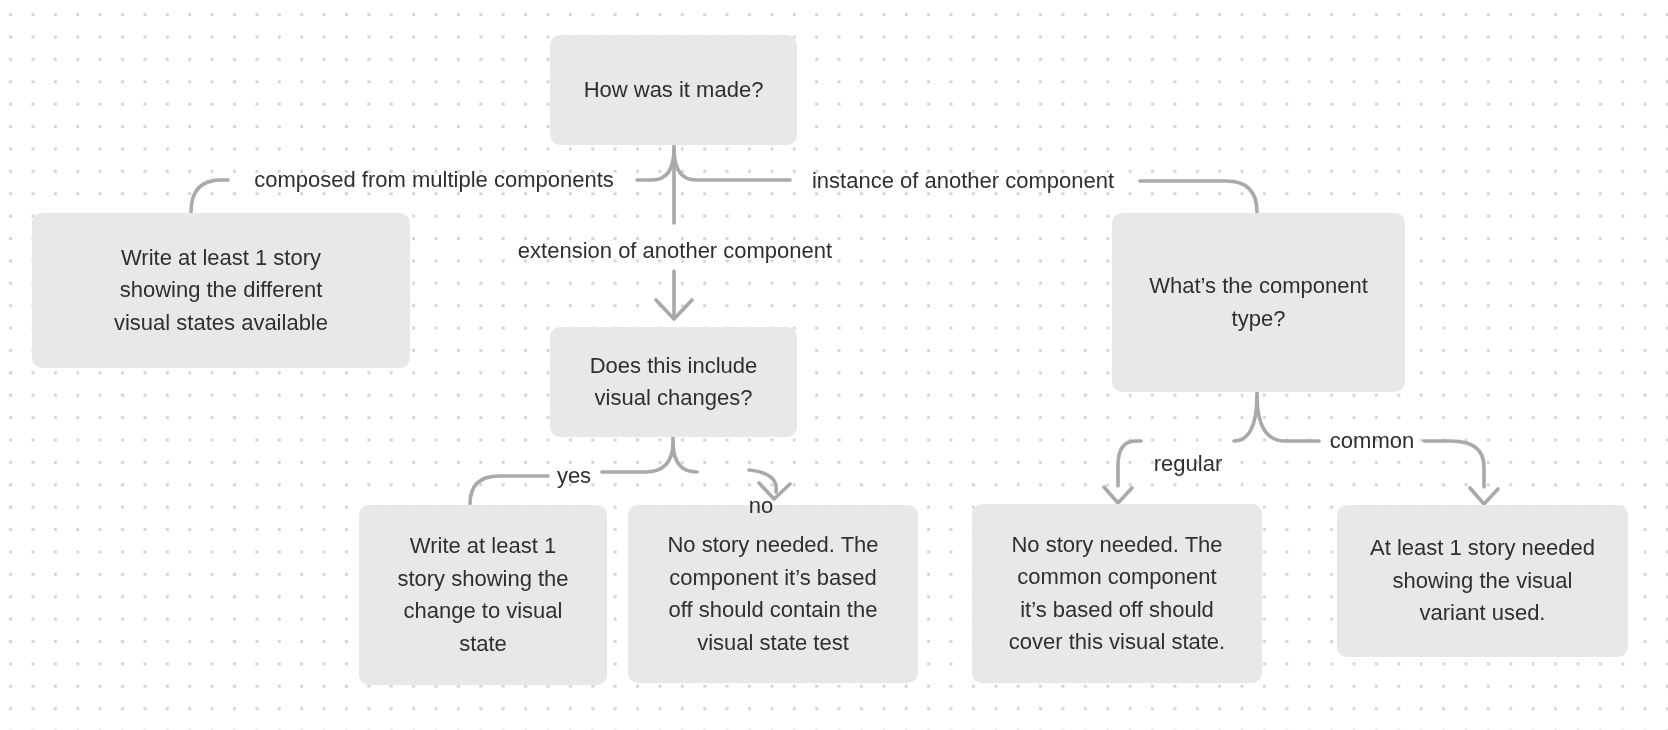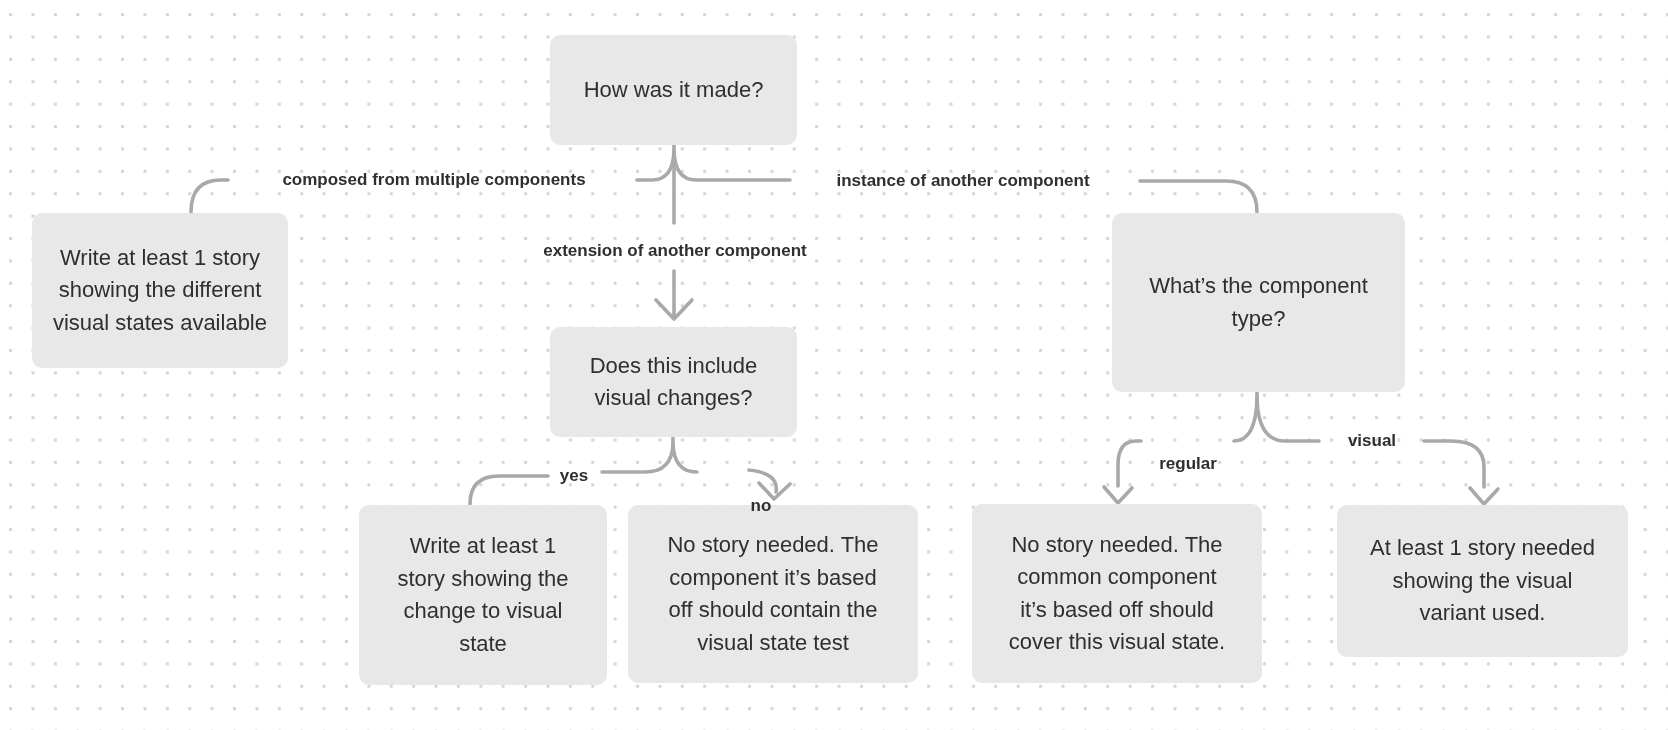--- a/index.html
+++ b/index.html
@@ -48,23 +48,22 @@
     line-height: 32.5px;
     white-space: pre-line;
     box-sizing: border-box;
     padding: 16px 14px;
   }
   .edge-label {
     position: absolute;
     transform: translate(-50%, -50%);
     white-space: nowrap;
     color: var(--label-text, #2f2f2f);
-    font-size: 17px;
+    font-size: 22px;
     line-height: 24px;
-    font-weight: bold;
   }
 </style>
 </head>
 <body>
 
 <div class="canvas">
 
   <svg class="connectors" viewBox="0 0 1668 730" aria-hidden="true">
 
     <path d="M674 145 V223"></path>
@@ -95,21 +94,21 @@
     <path d="M1104 487 L1118 503 L1132 488"></path>
 
     <path d="M1424 441 H1451 Q1484 441 1484 467 V487"></path>
     <path d="M1470 488 L1484 504 L1498 489"></path>
   </svg>
 
   <div class="node" style="left:550px; top:35px; width:247px; height:110px;">
     <span>How was it made?</span>
   </div>
 
-  <div class="node" style="left:32px; top:213px; width:256px; height:155px;">
+  <div class="node" style="left:32px; top:213px; width:378px; height:155px;">
     <span>Write at least 1 story
 showing the different
 visual states available</span>
   </div>
 
   <div class="node" style="left:1112px; top:213px; width:293px; height:179px;">
     <span>What’s the component
 type?</span>
   </div>
 
@@ -150,15 +149,15 @@
   <div class="edge-label" style="left:675px; top:251px;">extension of another component</div>
 
   <div class="edge-label" style="left:963px; top:181px;">instance of another component</div>
 
   <div class="edge-label" style="left:574px; top:476px;">yes</div>
 
   <div class="edge-label" style="left:761px; top:474px;margin-top:32px;">no</div>
 
   <div class="edge-label" style="left:1188px; top:464px;">regular</div>
 
-  <div class="edge-label" style="left:1372px; top:441px;">visual</div>
+  <div class="edge-label" style="left:1372px; top:441px;">common</div>
 
 </div>
 
 </body></html>

